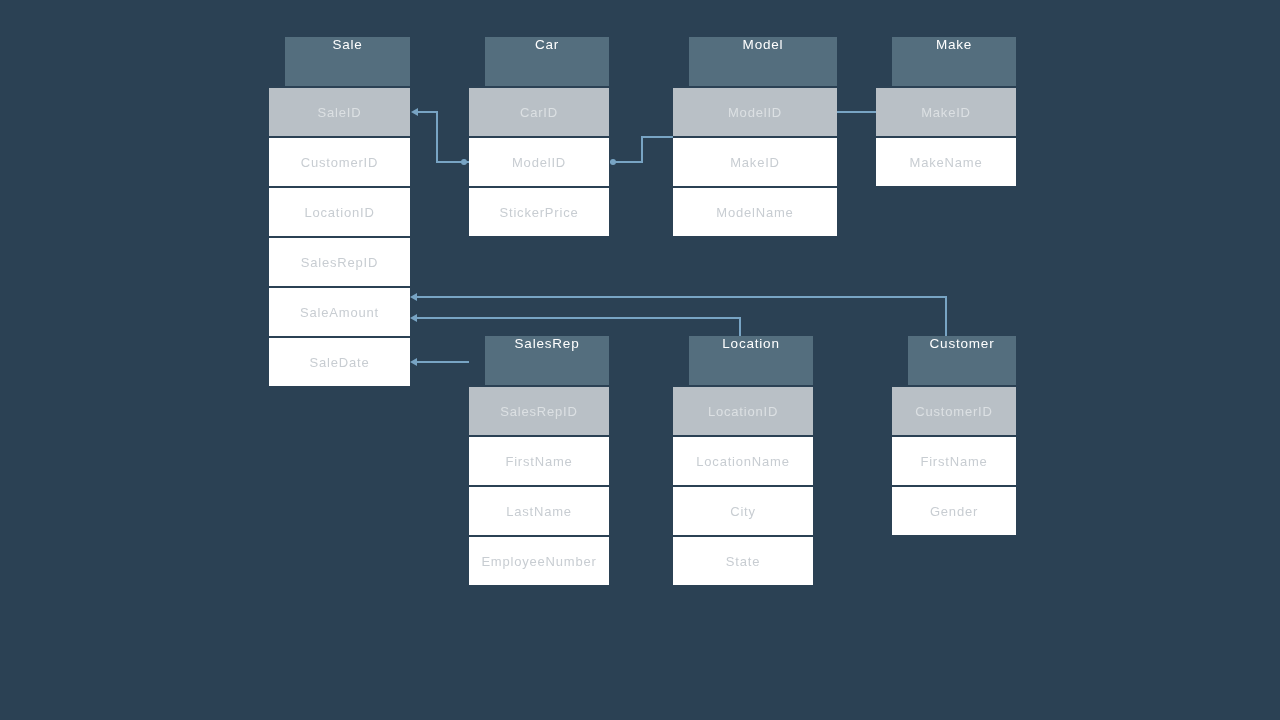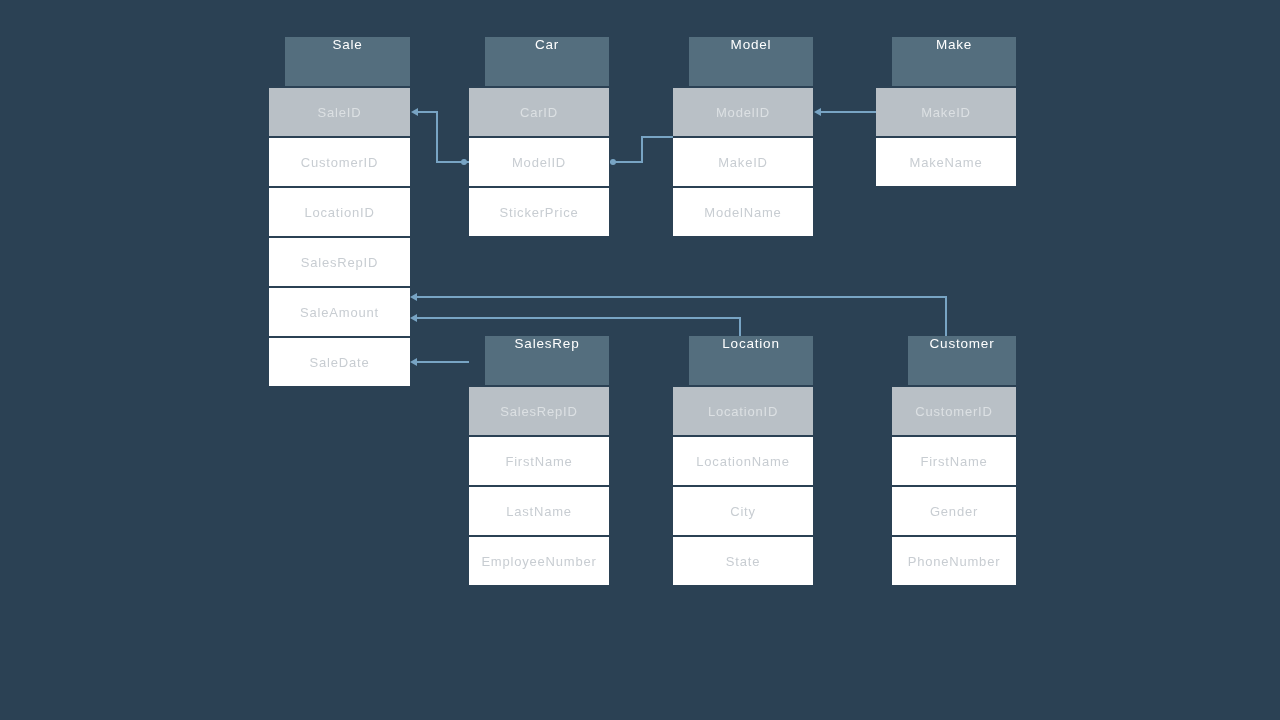--- a/index.html
+++ b/index.html
@@ -29,21 +29,21 @@
   .row{
     height:48px;margin-top:2px;background:var(--row-bg);color:var(--row-text);
     display:flex;align-items:center;justify-content:center;
     font-size:13px;letter-spacing:0.8px;white-space:nowrap;
   }
   .row.key{background:var(--key-bg);color:var(--key-text);}
 
   
   #t-sale    {left:269px;top:37px;}
   #t-car     {left:469px;top:37px;width:140px;}
-  #t-model   {left:673px;top:37px;width:140px;}
+  #t-model   {left:673px;top:37px;width:164px;}
   #t-make    {left:876px;top:37px;width:140px;}
   #t-salesrep{left:469px;top:336px;width:140px;}
   #t-location{left:673px;top:336px;width:140px;}
   #t-customer{left:876px;top:336px;width:140px;padding-left:16px;}
 
   
   .seg{position:absolute;background:var(--line);}
   .seg.h{height:2px;}
   .seg.v{width:2px;}
   .arrow-left{
@@ -166,17 +166,16 @@
   </div>
 
   <div class="table" id="t-customer">
     <div class="thead">
         <span>Customer</span>
       </div>
     <div>
         <div class="row key">CustomerID</div>
         <div class="row">FirstName</div>
         <div class="row">Gender</div>
-        <div class="row">PhoneNumber</div>
       </div>
   </div>
 
 </div>
 
 </body></html>

